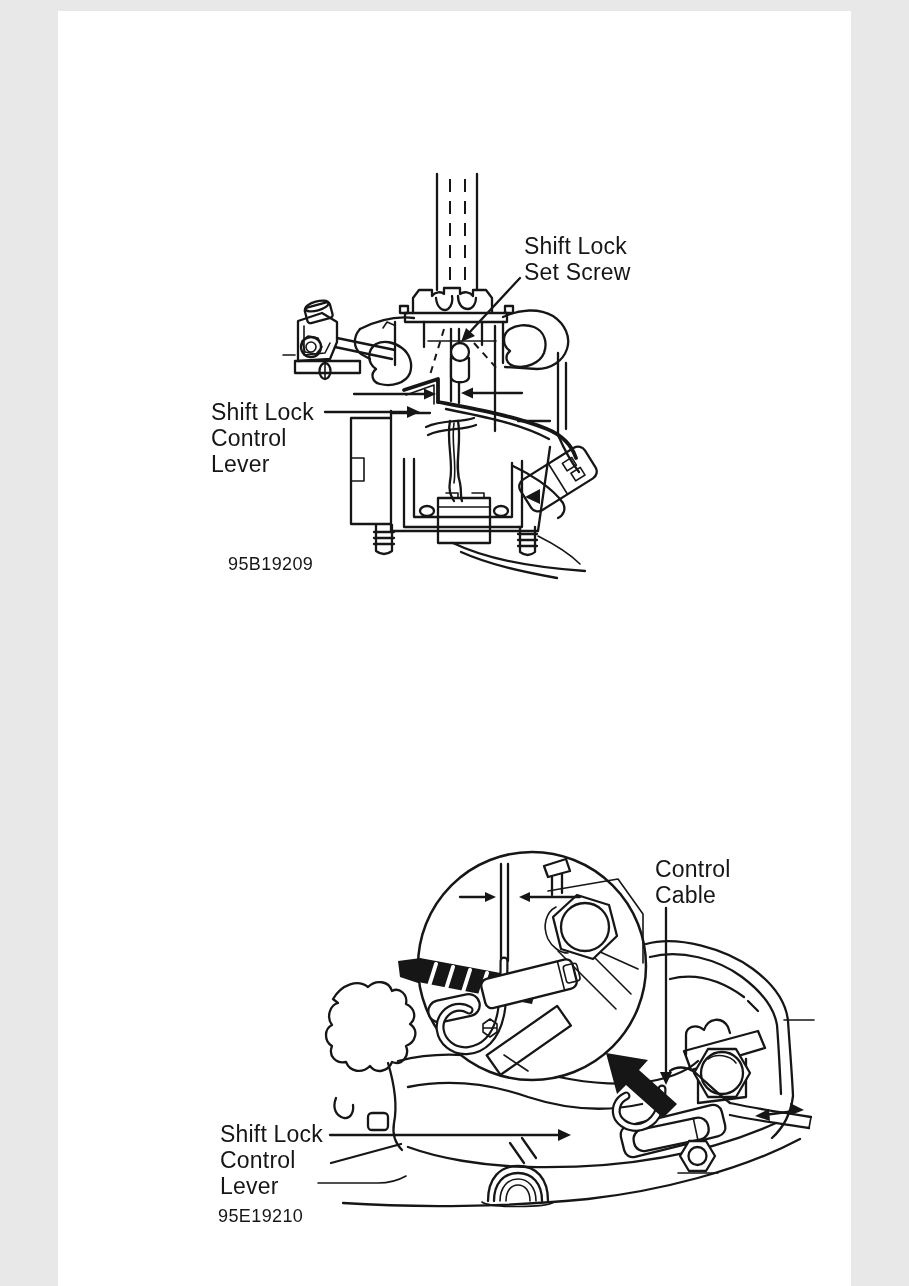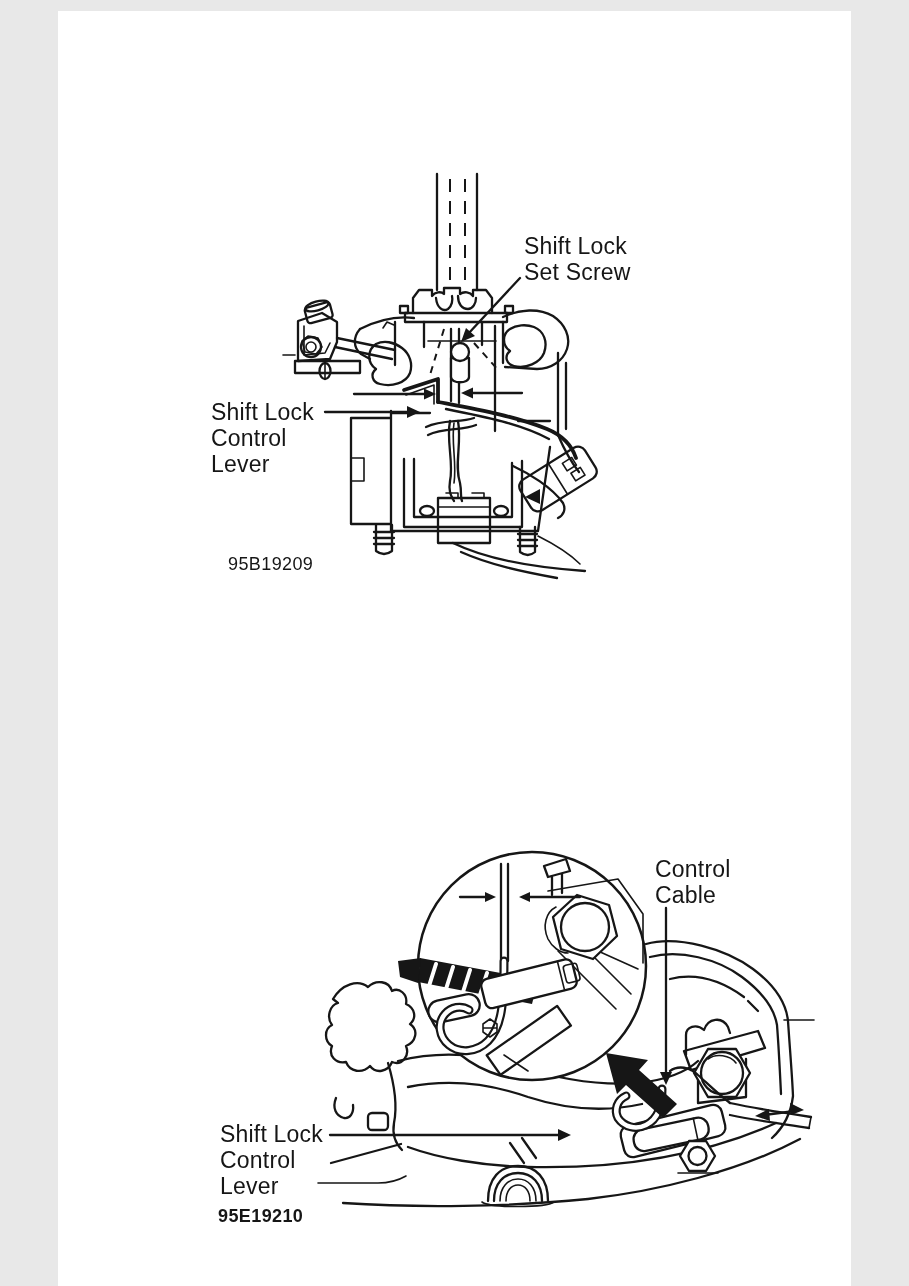--- a/index.html
+++ b/index.html
@@ -294,15 +294,15 @@
 
   <div class="figid" style="left:170px;top:543px;">95B19209</div>
 
   <div class="callout" style="left:597px;top:845px;">Control
 Cable</div>
 
   <div class="callout" style="left:162px;top:1110px;">Shift Lock
 Control
 Lever</div>
 
-  <div class="figid" style="left:160px;top:1195px;font-weight:bold;">95E19210</div>
+  <div class="figid" style="left:160px;top:1195px;">95E19210</div>
 
 </div>
 
 </body></html>

